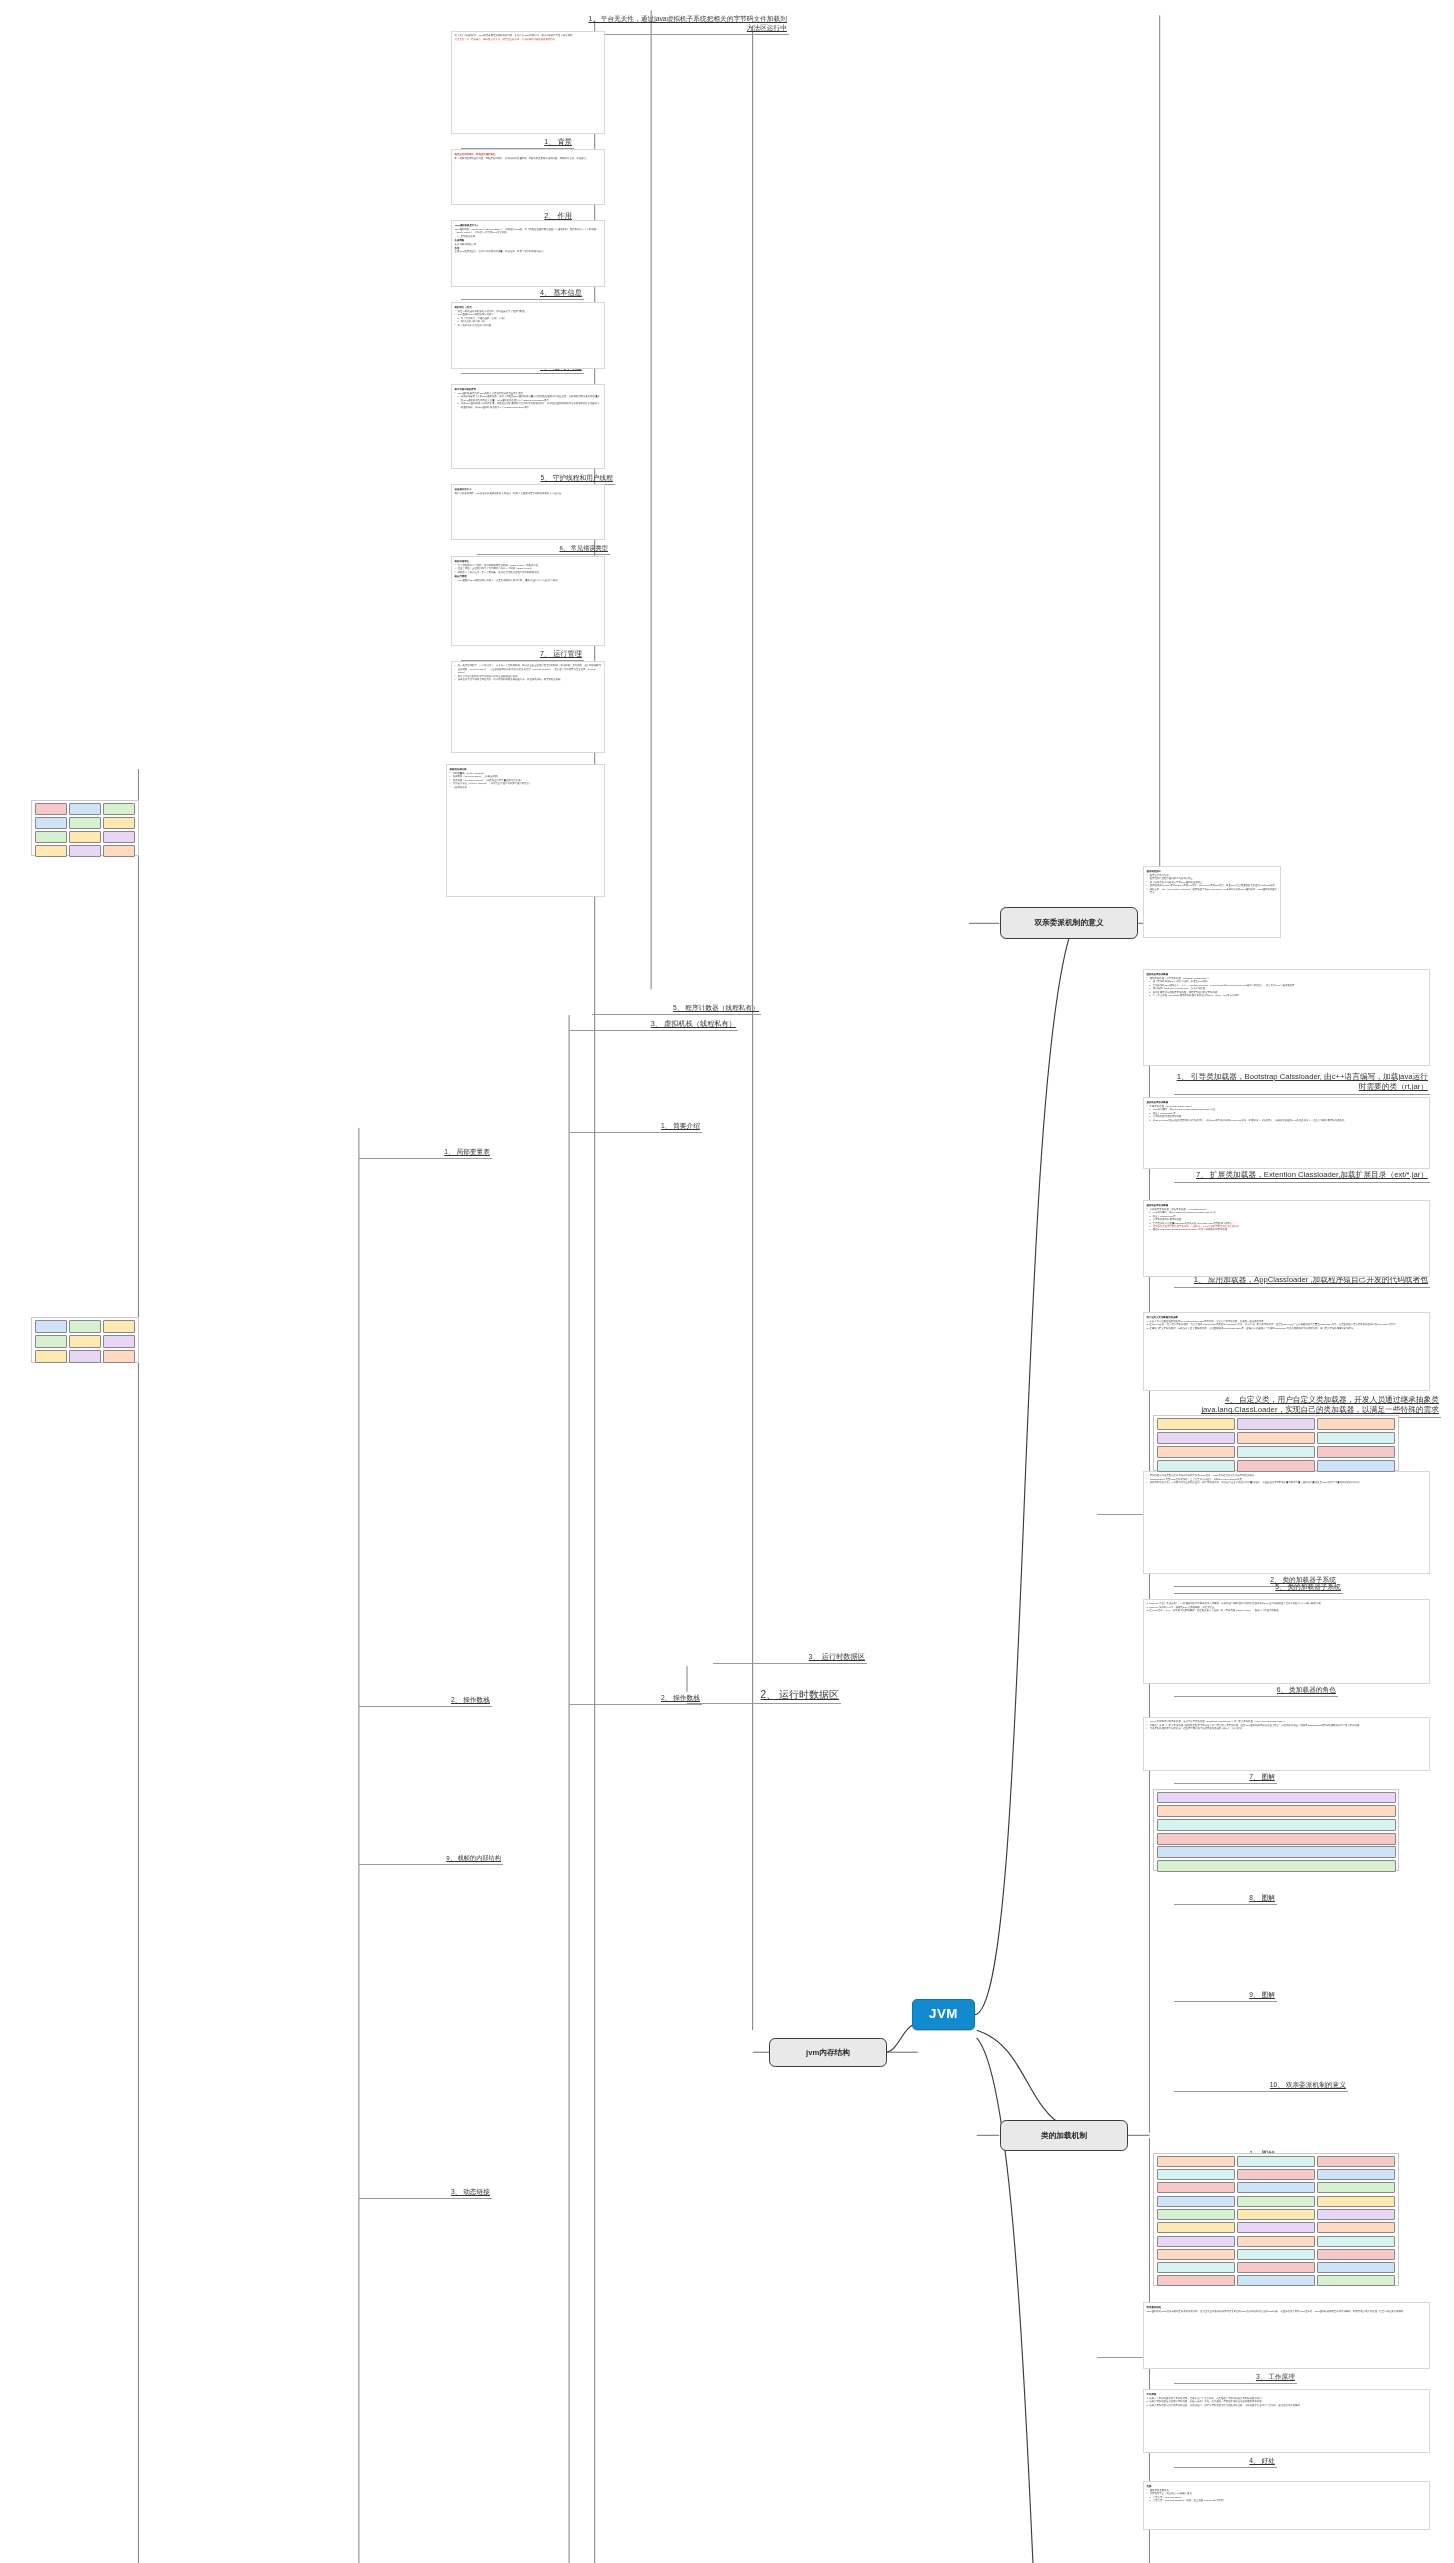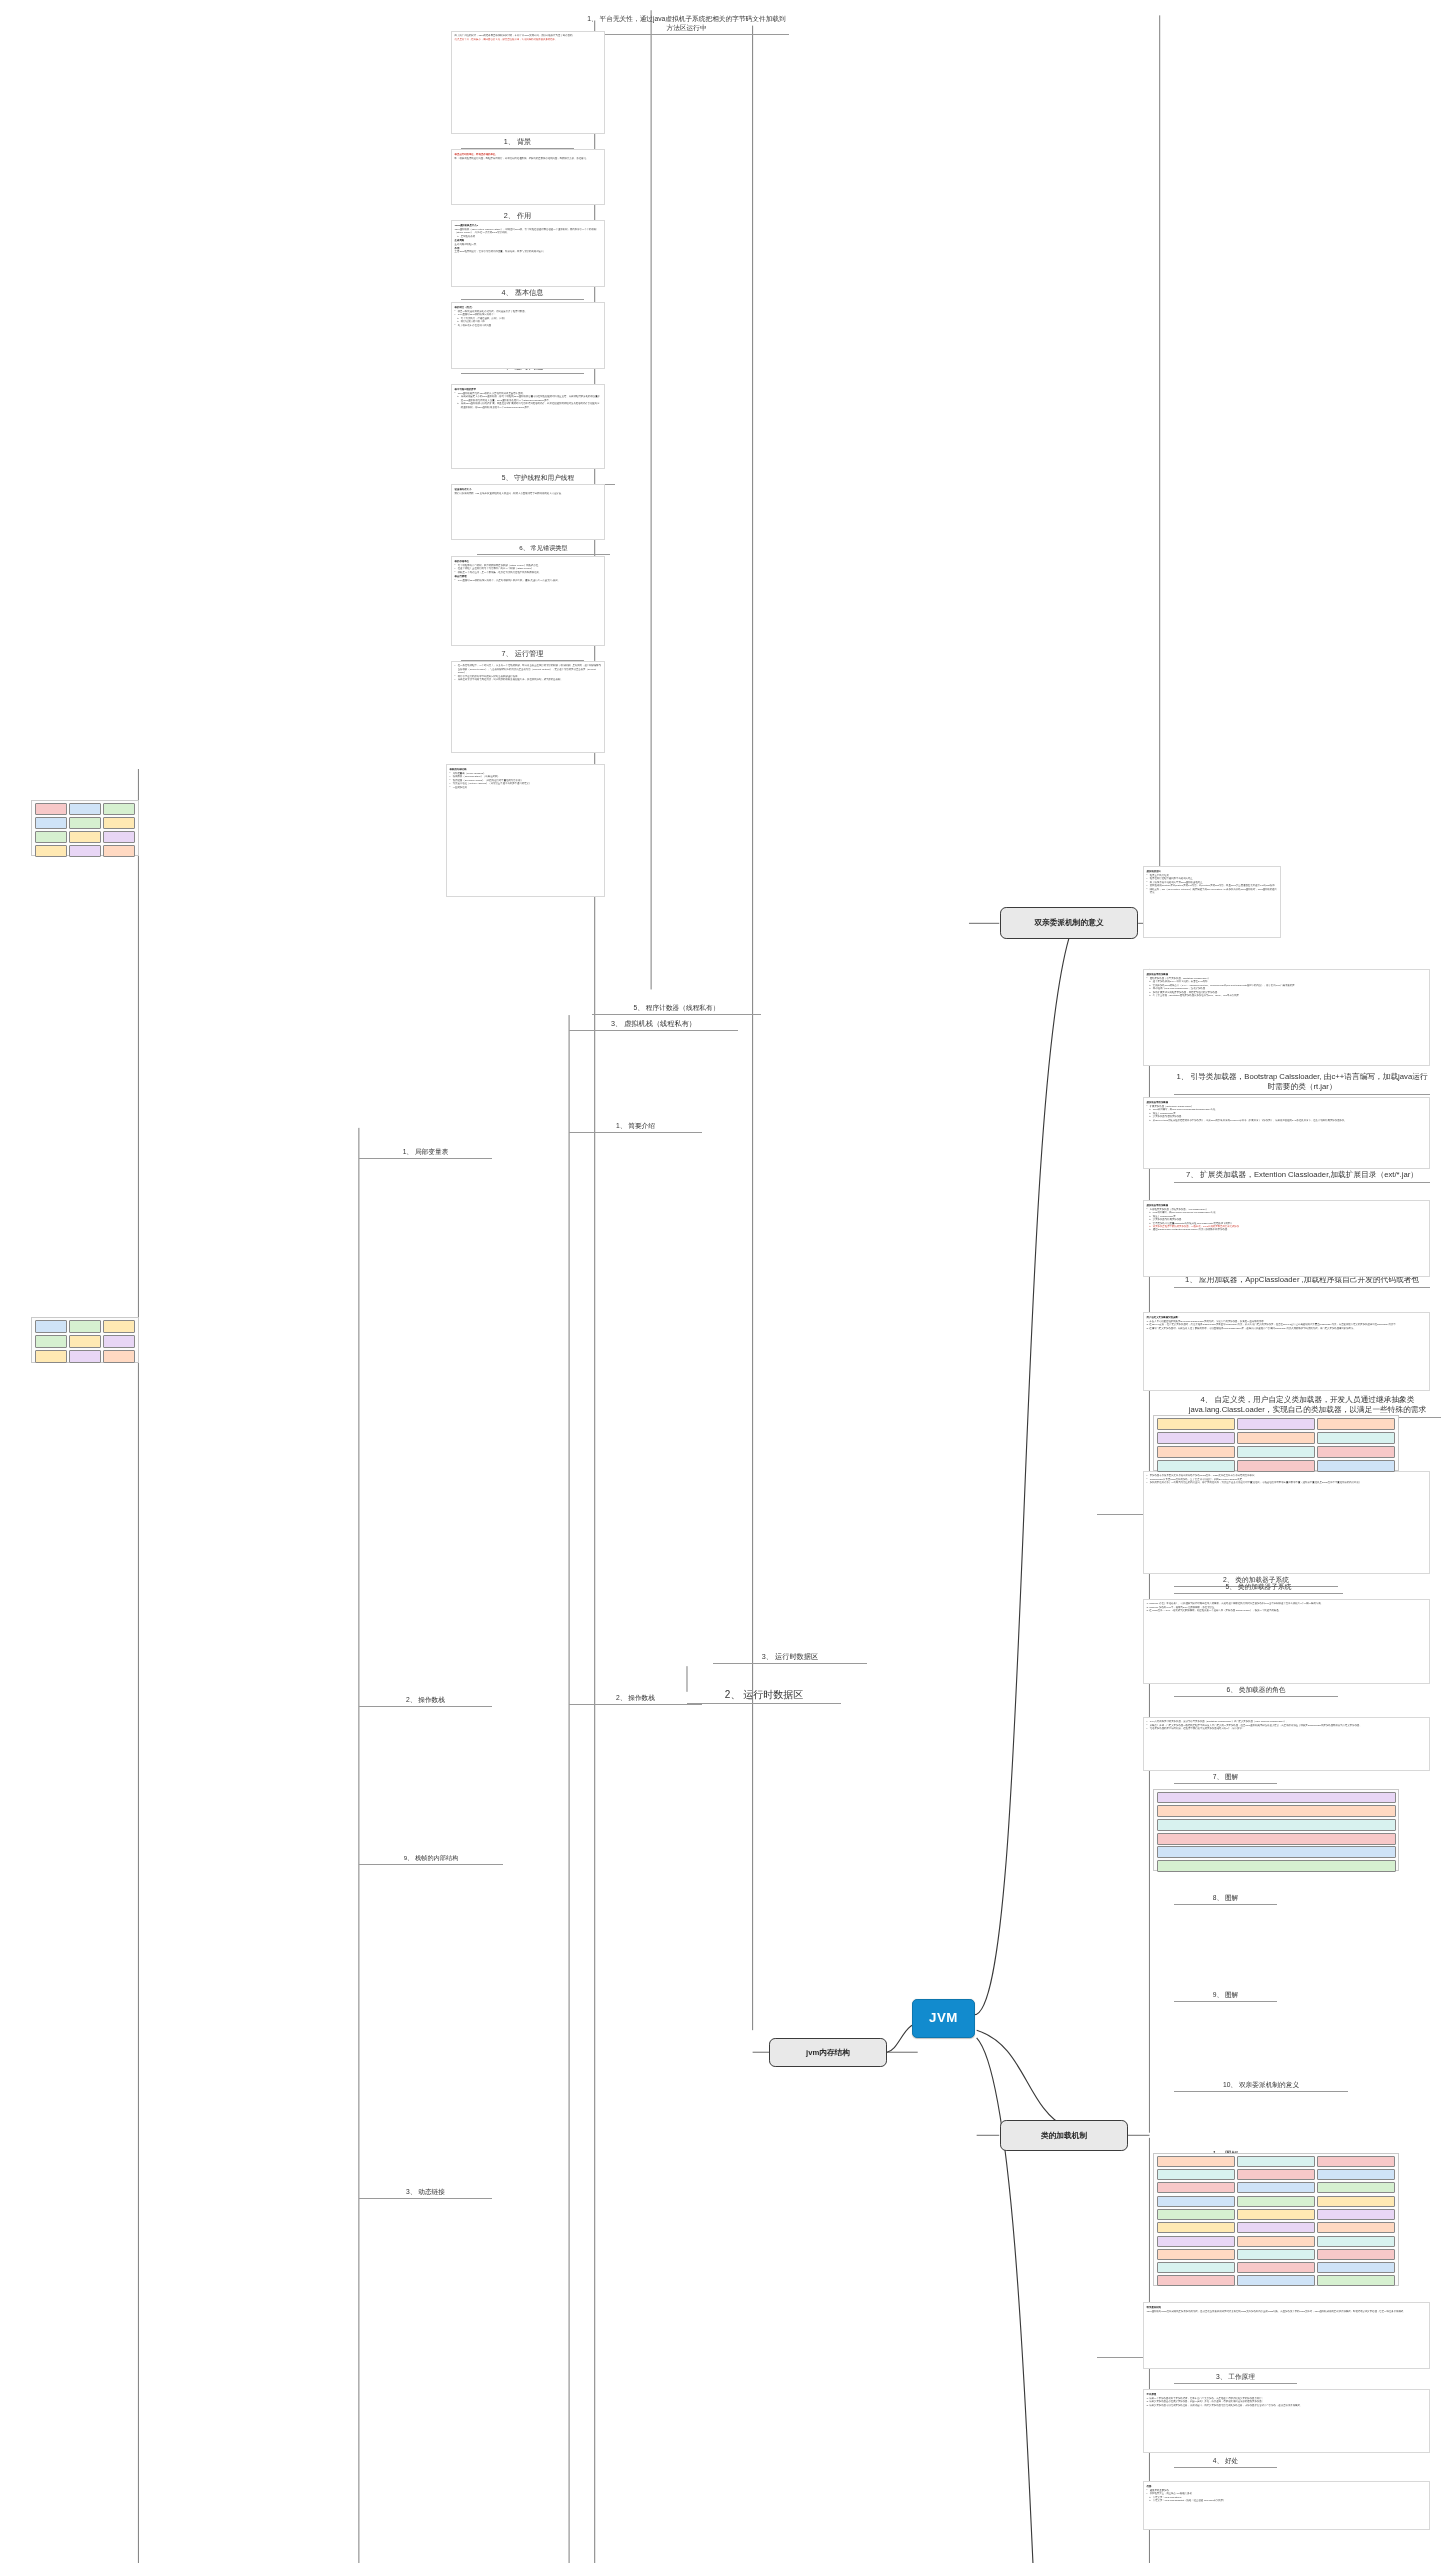--- a/index.html
+++ b/index.html
@@ -48,22 +48,23 @@
     padding:1.5px 4.1px;
   }
   
   .topic{
     position:absolute;
     box-sizing:border-box;
     font-size:6.7px;
     color:#333;
     line-height:1.35;
     padding:1px 2.1px 1.5px 2.1px;
-    text-align:center;
+    text-align:right;
     white-space:normal;
+    text-decoration:underline;
   }
 
   
   .card{
     position:absolute;
     box-sizing:border-box;
     background:#ffffff;
     border:0.5px solid #d8d8d8;
     overflow:hidden;
     padding:2.1px 2.6px;
@@ -127,21 +128,21 @@
       <path d="M2242 4170 L2242 5480"></path>
       <path d="M2242 5760 L2242 6085"></path>
       <path d="M2242 6090 L2242 6450"></path>
       <path d="M700 2200 L700 5900"></path>
       <path d="M1110 1980 L1110 7400"></path>
       <path d="M1340 3250 L1340 3300"></path>
       <path d="M270 1500 L270 6100"></path>
     </g>
   </svg>
 
-  <div class="node root" id="root-node" style="left:912px;top:1999px;width:63px;height:39px;">
+  <div class="node root" id="root-node" style="left:912px;top:1999px;width:63px;height:31px;">
     <span>JVM</span>
   </div>
 
   <div id="branch-layer">
       <div class="node branch" style="left: 1000px; top: 907px; width: 138px; height: 32px;">
         <span>双亲委派机制的意义</span>
       </div>
       <div class="node branch" style="left: 769px; top: 2038px; width: 118px; height: 29px;">
         <span>jvm内存结构</span>
       </div>

